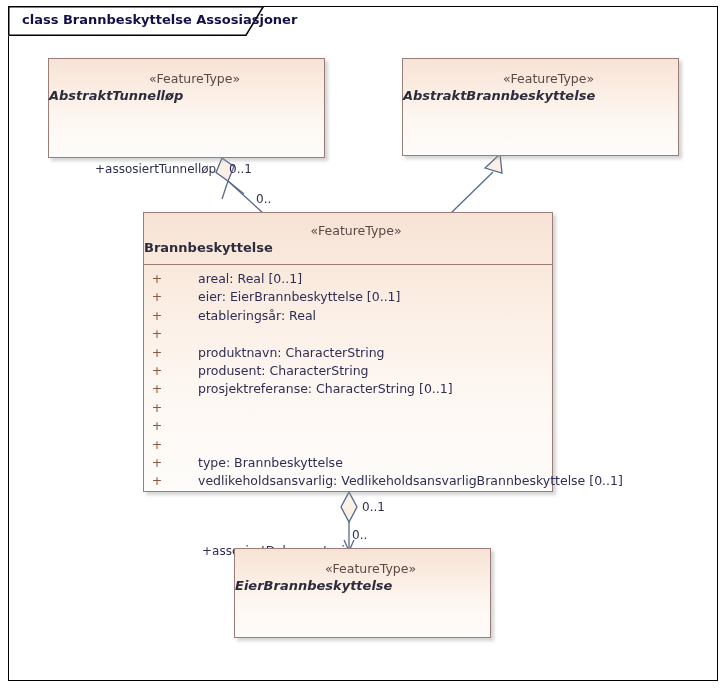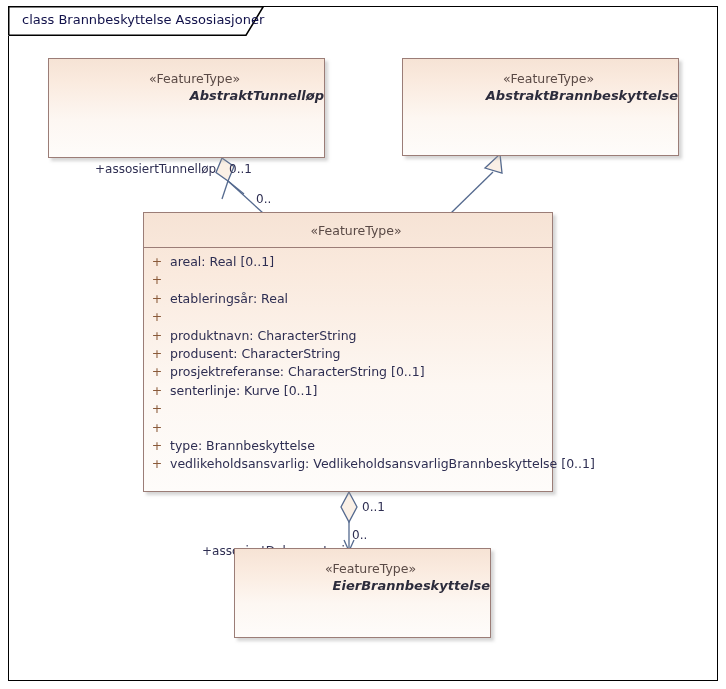--- a/index.html
+++ b/index.html
@@ -41,21 +41,21 @@
     position: absolute;
     left: 0; top: 0;
     width: 256px;
     height: 30px;
   }
   #diagram-title-label {
     position: absolute;
     left: 14px;
     top: 6px;
     font-size: 13px;
-    font-weight: normal;
+    font-weight: bold;
     color: #11114a;
     white-space: nowrap;
     letter-spacing: 0px;
   }
 
   
   .uml-class {
     position: absolute;
     box-sizing: border-box;
     border: 1.3px solid #9b7d77;
@@ -64,21 +64,21 @@
   }
   .uml-class .stereotype {
     text-align: center;
     font-size: 12.5px;
     color: #5a4a46;
     line-height: 16px;
     white-space: nowrap;
     padding-left: 16px;
   }
   .uml-class .class-name {
-    text-align: right;
+    text-align: left;
     font-size: 13px;
     font-weight: bold;
     color: #2c2c3c;
     line-height: 17px;
     white-space: nowrap;
   }
   .uml-class .class-name.abstract {
     font-style: italic;
   }
   .uml-class .header-block {
@@ -102,20 +102,21 @@
   }
   .attr-row .vis {
     width: 26px;
     flex: 0 0 26px;
     text-align: center;
     color: #8a5a3a;
     font-size: 12.5px;
   }
   .attr-row .sig {
     color: #2e2e52;
+    margin-left: 28px;
   }
 
   
   .conn-label {
     position: absolute;
     font-size: 12px;
     color: #2e2e52;
     white-space: nowrap;
     line-height: 14px;
   }
@@ -192,29 +193,31 @@
 <div class="uml-class" style="left:402px; top:58px; width:277px; height:98px;">
   <div class="header-block">
     <div class="stereotype">«FeatureType»</div>
     <div class="class-name abstract">AbstraktBrannbeskyttelse</div>
   </div>
 </div>
 
 <div class="uml-class" style="left:143px; top:212px; width:410px; height:280px;">
   <div class="header-block" style="padding-top:10px; padding-bottom:8px;">
     <div class="stereotype">«FeatureType»</div>
+    <div class="class-name">Brannbeskyttelse</div>
   </div>
   <div class="compartment-divider"></div>
   <ul class="attr-list" id="brannbeskyttelse-attrs">
       <li class="attr-row">
         <span class="vis">+</span>
         <span class="sig">areal: Real [0..1]</span>
       </li>
       <li class="attr-row">
         <span class="vis">+</span>
+        <span class="sig">eier: EierBrannbeskyttelse [0..1]</span>
       </li>
       <li class="attr-row">
         <span class="vis">+</span>
         <span class="sig">etableringsår: Real</span>
       </li>
       <li class="attr-row">
         <span class="vis">+</span>
       </li>
       <li class="attr-row">
         <span class="vis">+</span>
@@ -223,21 +226,20 @@
       <li class="attr-row">
         <span class="vis">+</span>
         <span class="sig">produsent: CharacterString</span>
       </li>
       <li class="attr-row">
         <span class="vis">+</span>
         <span class="sig">prosjektreferanse: CharacterString [0..1]</span>
       </li>
       <li class="attr-row">
         <span class="vis">+</span>
-        <span class="sig">senterlinje: Kurve [0..1]</span>
       </li>
       <li class="attr-row">
         <span class="vis">+</span>
       </li>
       <li class="attr-row">
         <span class="vis">+</span>
       </li>
       <li class="attr-row">
         <span class="vis">+</span>
         <span class="sig">type: Brannbeskyttelse</span>

